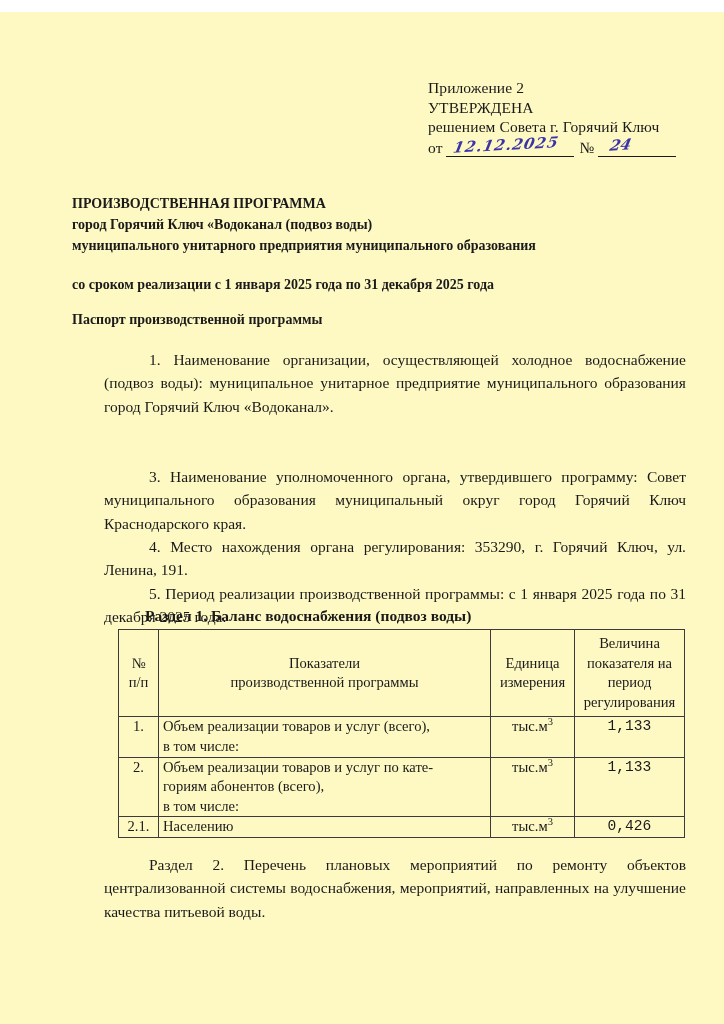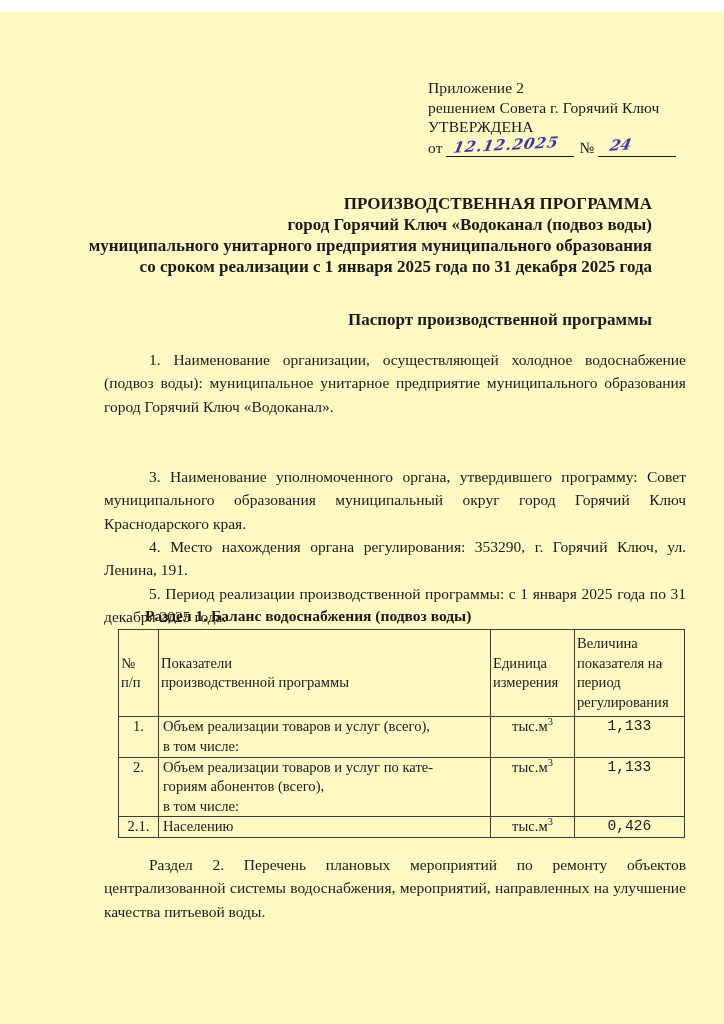--- a/index.html
+++ b/index.html
@@ -68,27 +68,27 @@
     left: 12px;
     letter-spacing: 0px;
     transform: skewX(-16deg) rotate(-4deg);
   }
 
   
   .doc-title {
     position: absolute;
     left: 72px;
     width: 580px;
-    text-align: right;
+    text-align: left;
     font-weight: bold;
-    font-size: 17px;
+    font-size: 14px;
     line-height: 21px;
   }
   #title-main   { top: 181px; }
-  #title-term   { top: 244px; font-family: Liberation Serif, serif; }
+  #title-term   { top: 262px; font-family: Liberation Serif, serif; }
   #title-passport { top: 297px; }
 
   
   .para {
     position: absolute;
     left: 104px;
     width: 582px;
     font-size: 15.5px;
     line-height: 23.4px;
     text-align: justify;
@@ -118,21 +118,21 @@
     line-height: 19.6px;
     table-layout: fixed;
   }
   #balance-table td, #balance-table th {
     border: 1.1px solid #3b3b3b;
     padding: 0 4px;
     font-weight: normal;
     vertical-align: top;
   }
   #balance-table thead td {
-    text-align: left;
+    text-align: center;
     vertical-align: middle;
     padding: 4px 2px;
   }
   .col-num   { width: 40px; }
   .col-ind   { width: 332px; }
   .col-unit  { width: 84px; }
   .col-val   { width: 110px; }
 
   td.c-num {
     text-align: center;
@@ -174,22 +174,22 @@
     opacity: 0.75;
   }
 </style>
 </head>
 <body>
 
 <div id="page">
 
   <div class="approval-block">
     <div class="approval-line">Приложение 2</div>
+    <div class="approval-line">УТВЕРЖДЕНА</div>
     <div class="approval-line">решением Совета г. Горячий Ключ</div>
-    <div class="approval-line">УТВЕРЖДЕНА</div>
     <div class="approval-date-row">
       <span class="ot-label">от</span>
       <span class="fill-line fill-date">
         <span class="hand">12.12.2025</span>
       </span>
       <span class="num-label">№</span>
       <span class="fill-line fill-num">
         <span class="hand hand-num">24</span>
       </span>
     </div>

